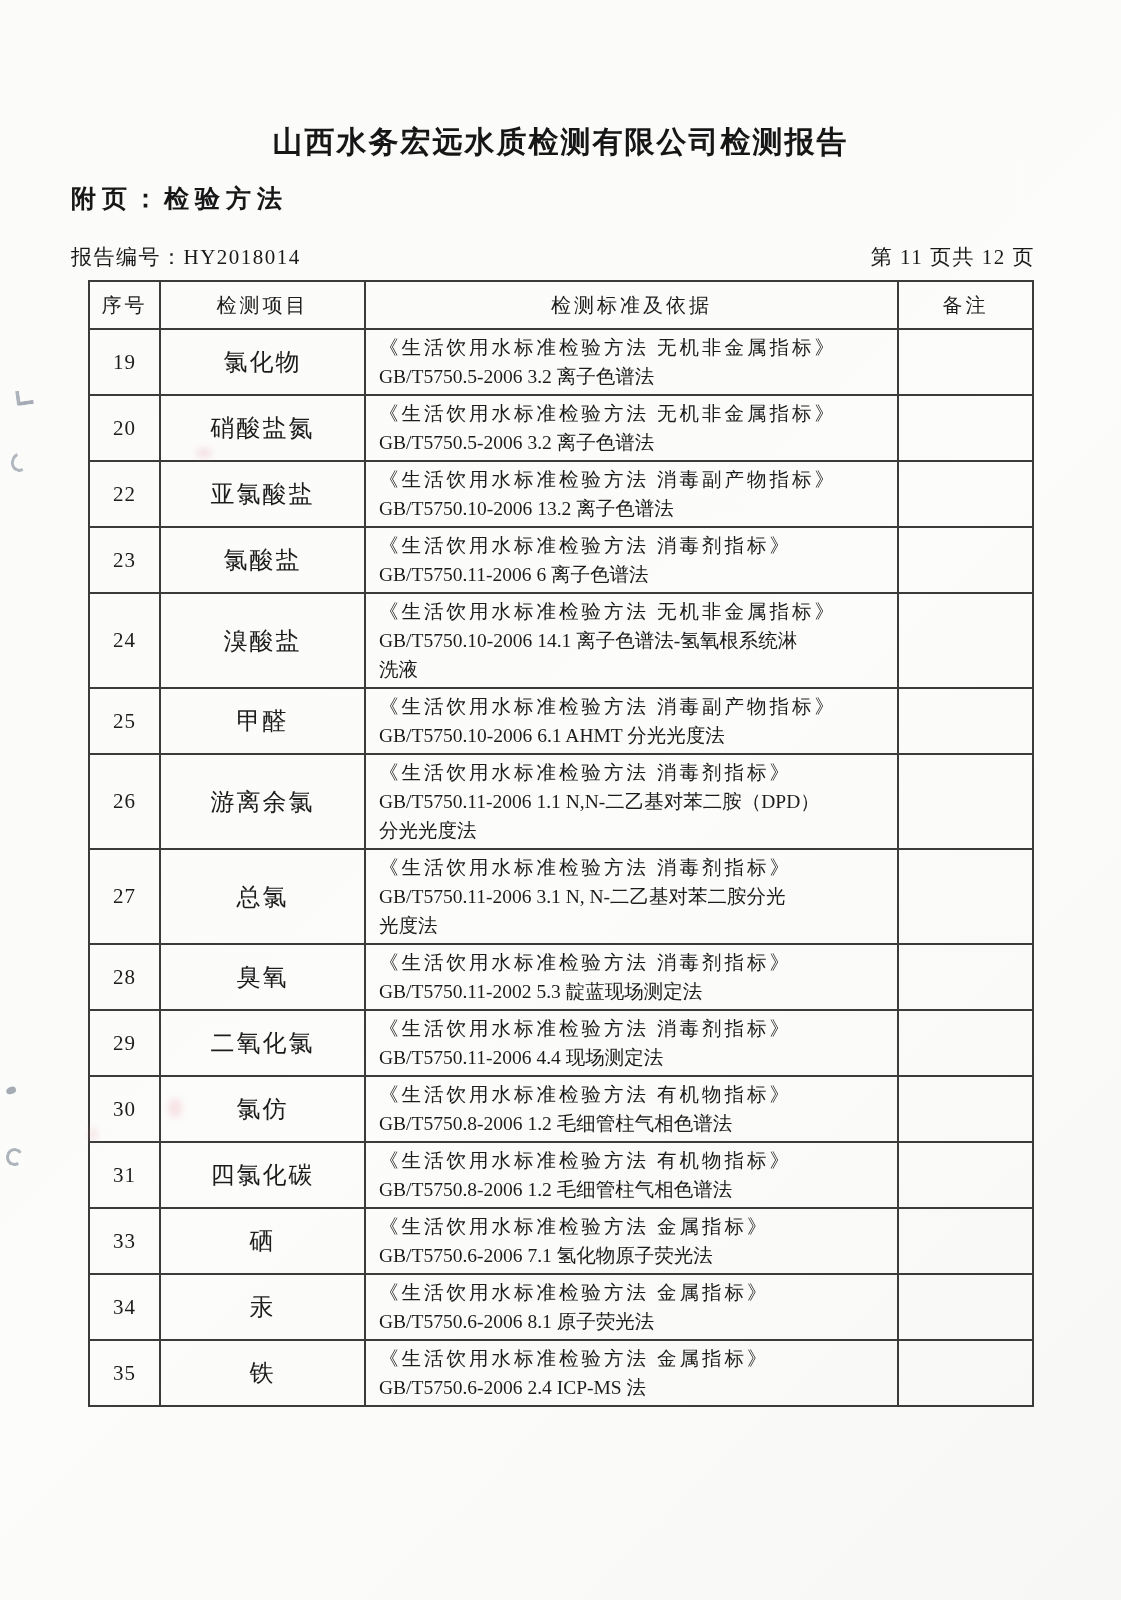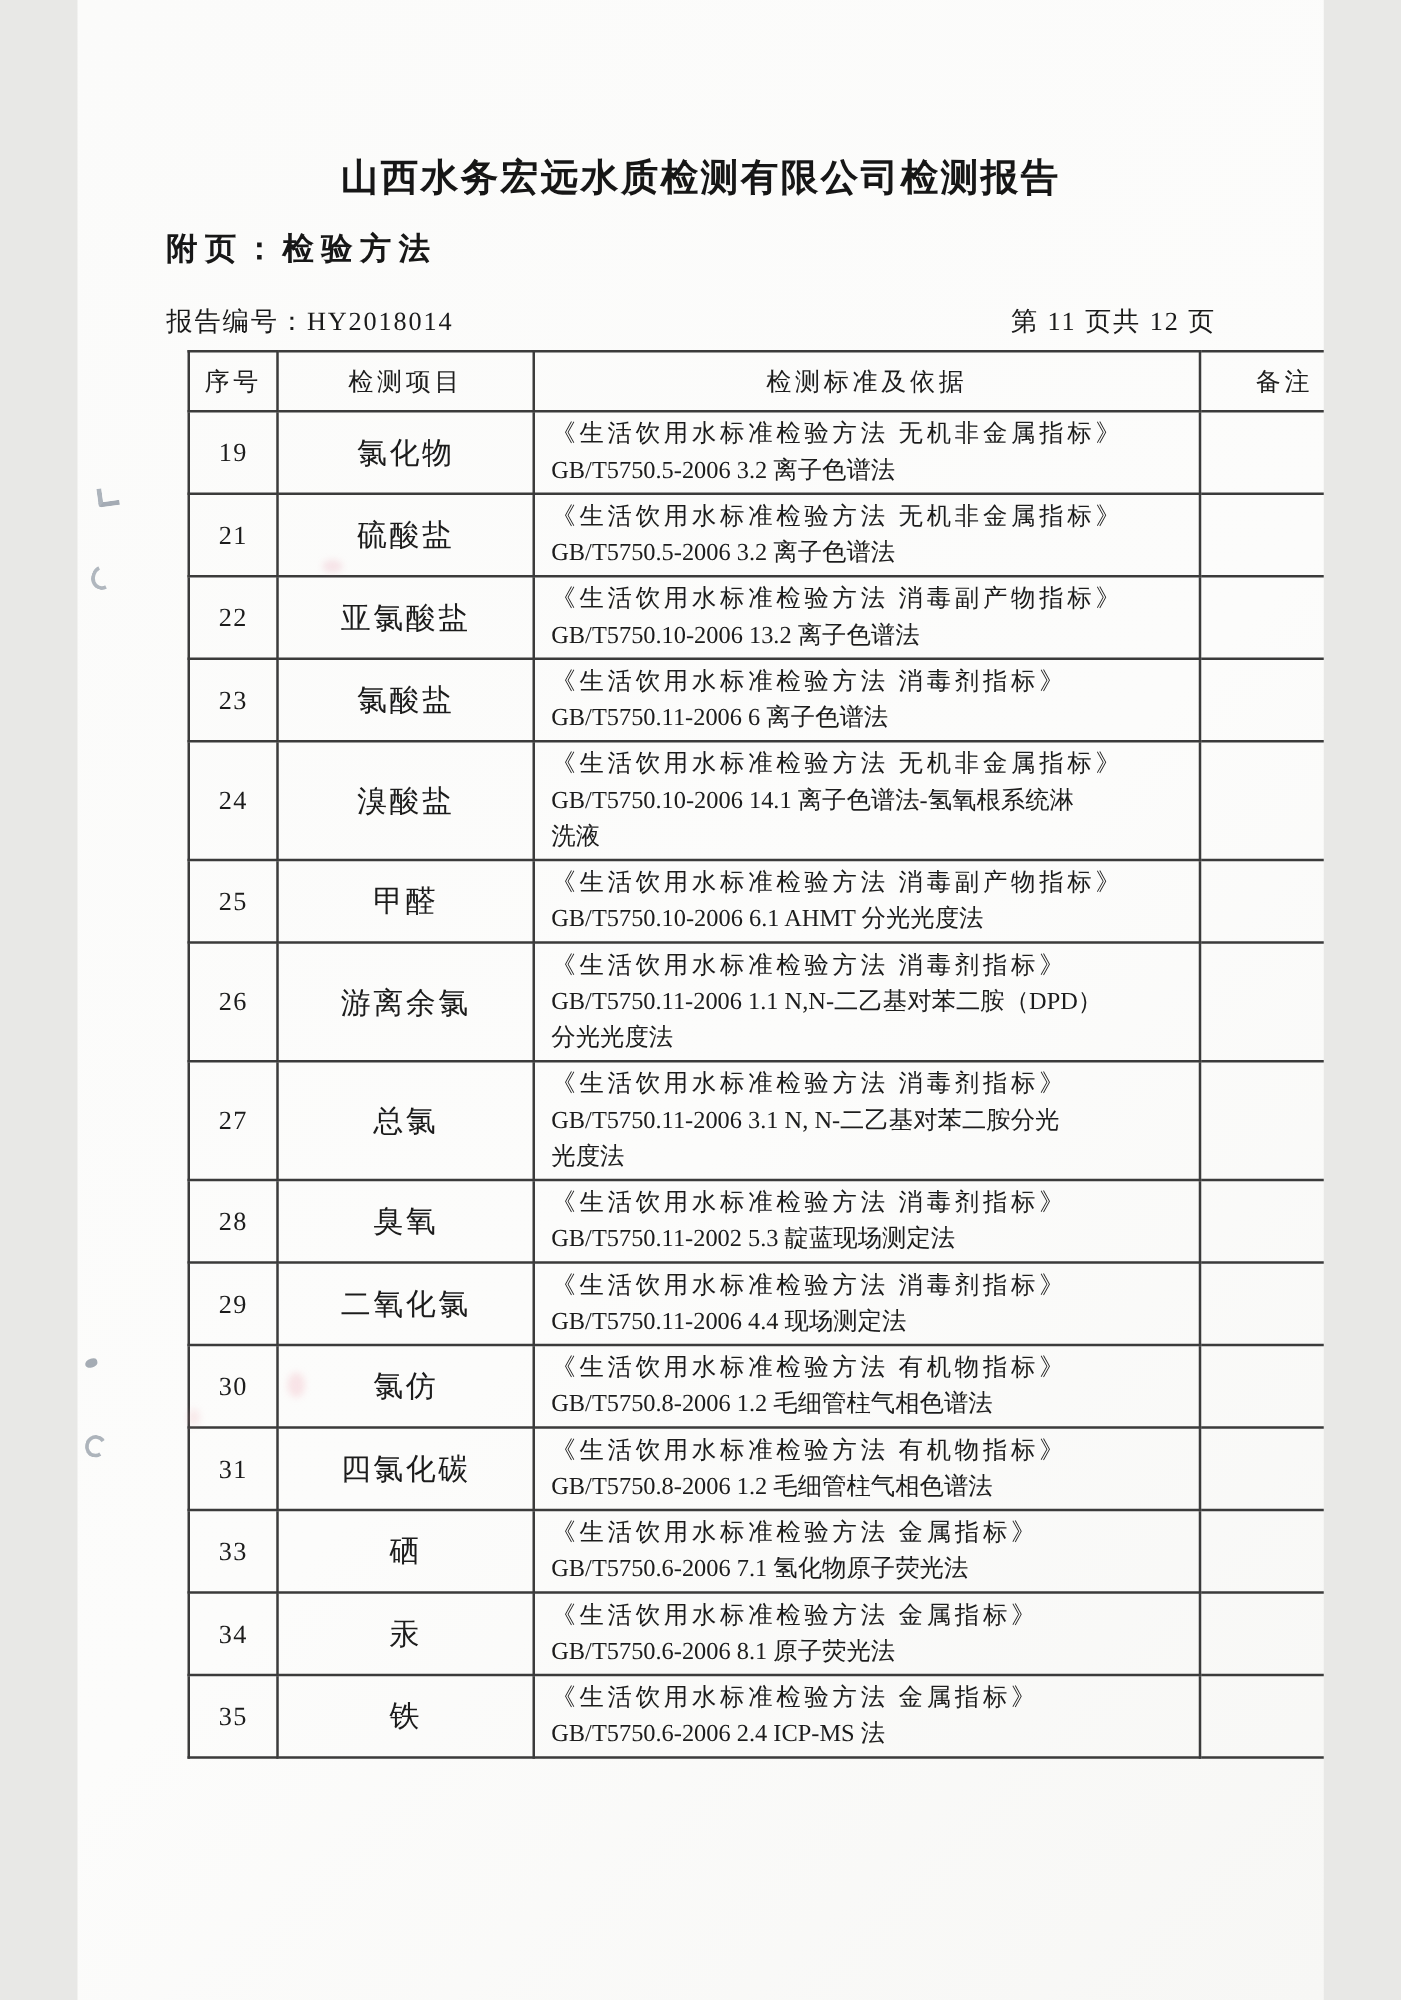--- a/index.html
+++ b/index.html
@@ -2,21 +2,21 @@
 <html><head>
 <meta charset="utf-8">
 <style>
   html, body {
     margin: 0;
     padding: 0;
     background: #e8e8e6;
   }
   .sheet {
     position: relative;
-    width: 997px;
+    width: 1121px;
     height: 1600px;
     margin: 0 auto;
     background: linear-gradient(135deg, #fbfbfa 0%, #fcfcfb 55%, #f7f7f5 100%);
     overflow: hidden;
     font-family: "Liberation Serif", "DejaVu Serif", serif;
     color: #1c1c1c;
   }
 
   
   .doc-title {
@@ -191,22 +191,22 @@
         <tr>
           <td class="no-cell">19</td>
           <td class="item-cell">氯化物</td>
           <td class="std-cell">
             <div class="line spaced">《生活饮用水标准检验方法 无机非金属指标》</div>
             <div class="line">GB/T5750.5-2006  3.2 离子色谱法</div>
           </td>
           <td class="remark-cell"></td>
         </tr>
         <tr>
-          <td class="no-cell">21</td>
-          <td class="item-cell">硫酸盐</td>
+          <td class="no-cell">20</td>
+          <td class="item-cell">硝酸盐氮</td>
           <td class="std-cell">
             <div class="line spaced">《生活饮用水标准检验方法 无机非金属指标》</div>
             <div class="line">GB/T5750.5-2006  3.2 离子色谱法</div>
           </td>
           <td class="remark-cell"></td>
         </tr>
         <tr>
           <td class="no-cell">22</td>
           <td class="item-cell">亚氯酸盐</td>
           <td class="std-cell">

